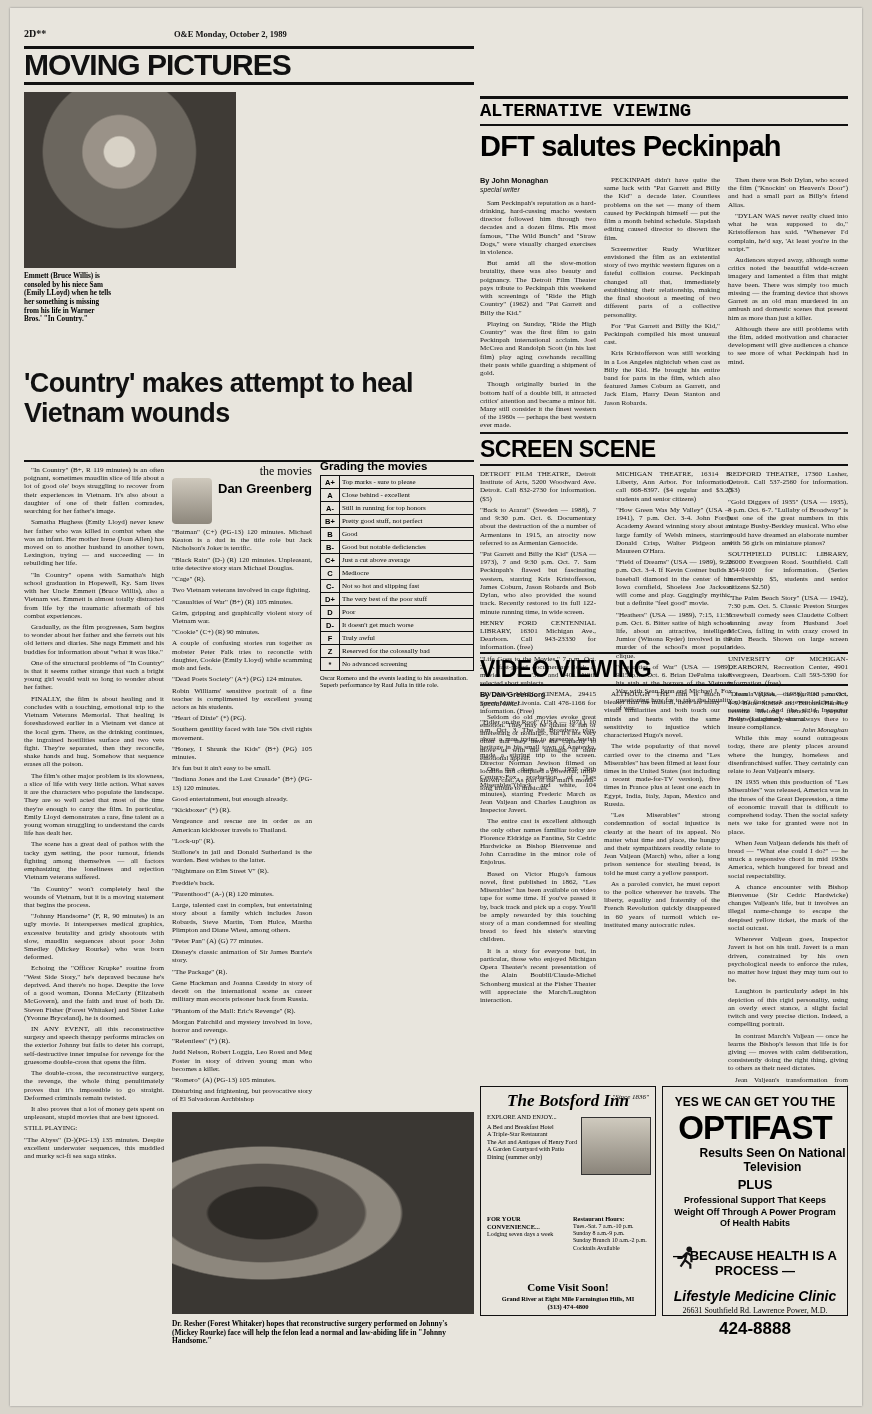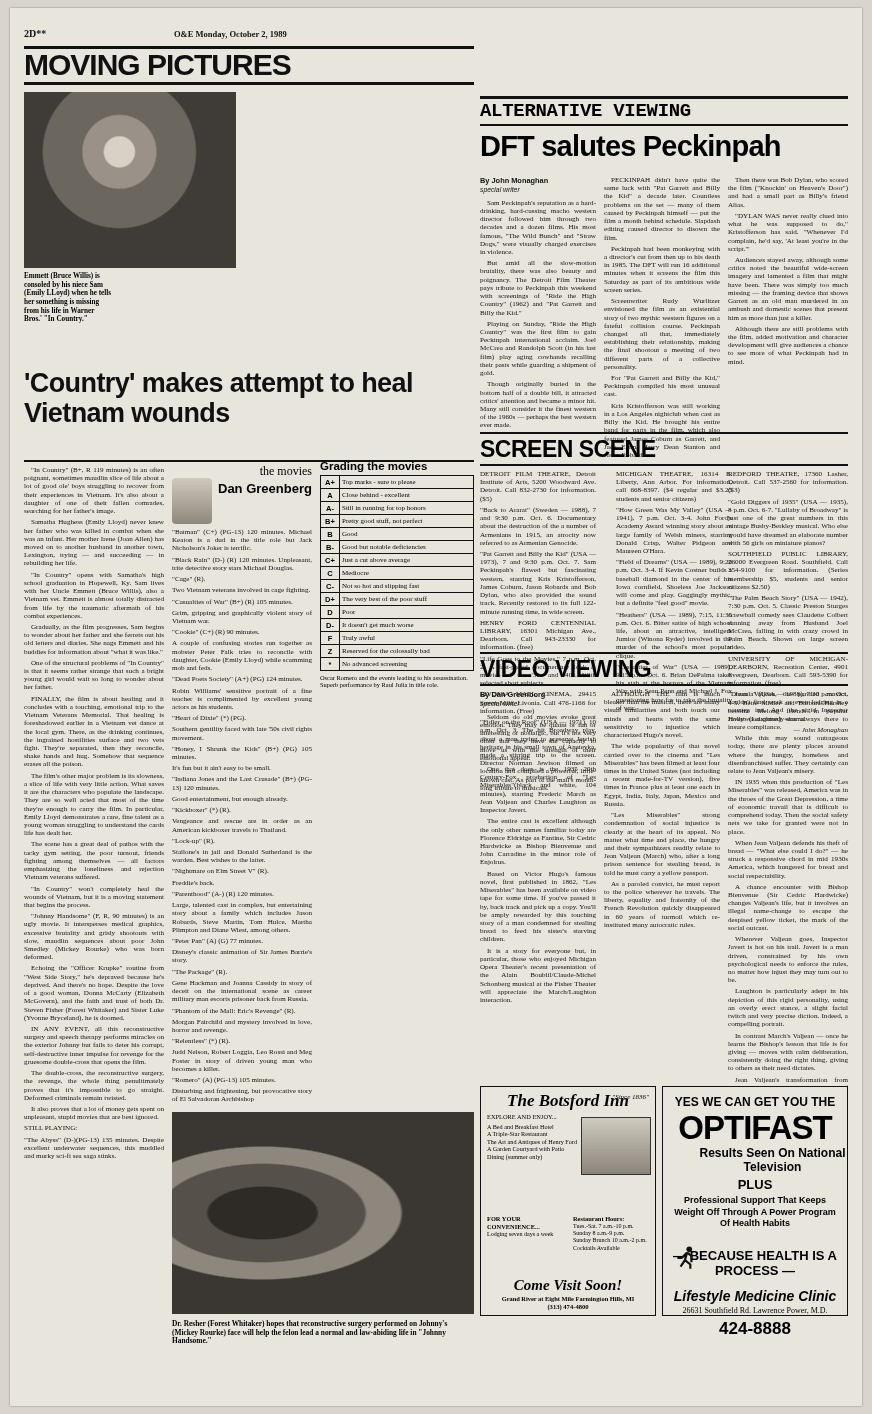--- a/index.html
+++ b/index.html
@@ -276,21 +276,20 @@
       <span>By John Monaghan</span><br>
       <span class="sub">special writer</span>
     </div>
     <p>Sam Peckinpah's reputation as a hard-drinking, hard-cussing macho western director followed him through two decades and a dozen films. His most famous, "The Wild Bunch" and "Straw Dogs," were visually charged exercises in violence.</p>
     <p>But amid all the slow-motion brutality, there was also beauty and poignancy. The Detroit Film Theater pays tribute to Peckinpah this weekend with screenings of "Ride the High Country" (1962) and "Pat Garrett and Billy the Kid."</p>
     <p>Playing on Sunday, "Ride the High Country" was the first film to gain Peckinpah international acclaim. Joel McCrea and Randolph Scott (in his last film) play aging cowhands recalling their pasts while guarding a shipment of gold.</p>
     <p>Though originally buried in the bottom half of a double bill, it attracted critics' attention and became a minor hit. Many still consider it the finest western of the 1960s — perhaps the best western ever made.</p>
   </div>
   <div class="col colD" style="height:248px;">
     <p>PECKINPAH didn't have quite the same luck with "Pat Garrett and Billy the Kid" a decade later. Countless problems on the set — many of them caused by Peckinpah himself — put the film a month behind schedule. Slapdash editing caused director to disown the film.</p>
-    <p>Peckinpah had been monkeying with a director's cut from then up to his death in 1985. The DFT will run 16 additional minutes when it screens the film this Saturday as part of its ambitious wide screen series.</p>
     <p>Screenwriter Rudy Wurlitzer envisioned the film as an existential story of two mythic western figures on a fateful collision course. Peckinpah changed all that, immediately establishing their relationship, making the final shootout a meeting of two different parts of a collective personality.</p>
     <p>For "Pat Garrett and Billy the Kid," Peckinpah compiled his most unusual cast.</p>
     <p>Kris Kristofferson was still working in a Los Angeles nightclub when cast as Billy the Kid. He brought his entire band for parts in the film, which also featured James Coburn as Garrett, and Jack Elam, Harry Dean Stanton and Jason Robards.</p>
   </div>
   <div class="col colE" style="height:248px;">
     <p>Then there was Bob Dylan, who scored the film ("Knockin' on Heaven's Door") and had a small part as Billy's friend Alias.</p>
     <p>"DYLAN WAS never really clued into what he was supposed to do," Kristofferson has said. "Whenever I'd complain, he'd say, 'At least you're in the script.'"</p>
     <p>Audiences stayed away, although some critics noted the beautiful wide-screen imagery and lamented a film that might have been. There was simply too much missing — the framing device that shows Garrett as an old man murdered in an ambush and domestic scenes that present him as more than just a killer.</p>
     <p>Although there are still problems with the film, added motivation and character development will give audiences a chance to see more of what Peckinpah had in mind.</p>
   </div>
@@ -375,21 +374,21 @@
       <div class="bots-hours">Lodging seven days a week</div>
     </div>
     <div style="position:absolute;left:92px;top:128px;width:80px;">
       <div class="bots-sub" style="padding:0;font-weight:bold;">Restaurant Hours:</div>
       <div class="bots-hours">Tues.-Sat. 7 a.m.-10 p.m.</div>
       <div class="bots-hours">Sunday 8 a.m.-9 p.m.</div>
       <div class="bots-hours">Sunday Brunch 10 a.m.-2 p.m.</div>
       <div class="bots-hours">Cocktails Available</div>
     </div>
     <div class="bots-foot">
-      <div style="font-style:italic;font-size:15px;">Come Visit Soon!</div>
+      <div style="font-size:11px;">Come Visit Soon!</div>
       <div style="font-size:6.4px;">Grand River at Eight Mile Farmington Hills, MI</div>
       <div style="font-size:6.6px;">(313) 474-4800</div>
     </div>
   </div>
 
   <div class="ad-optifast">
     <div class="opti-l1">YES WE CAN GET YOU THE</div>
     <div class="opti-logo">OPTIFAST</div>
     <div class="opti-l2">Results Seen On National Television</div>
     <div class="opti-plus">PLUS</div>

